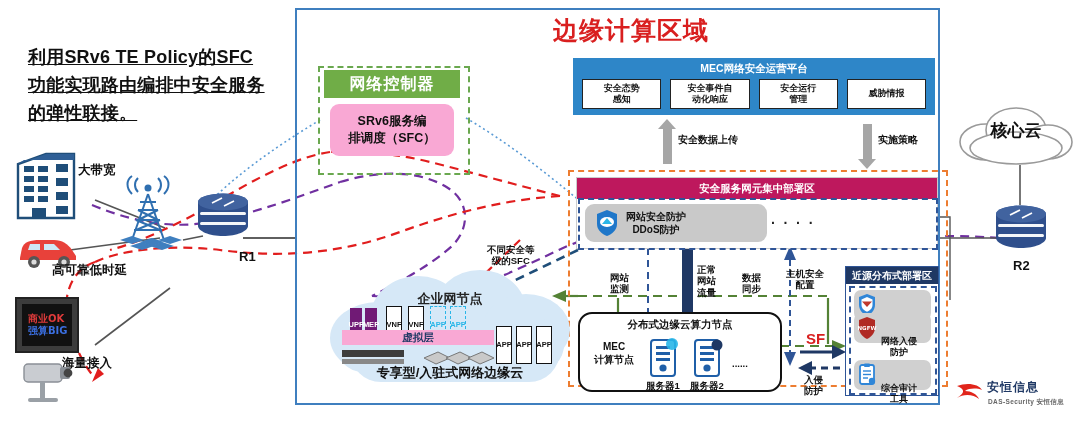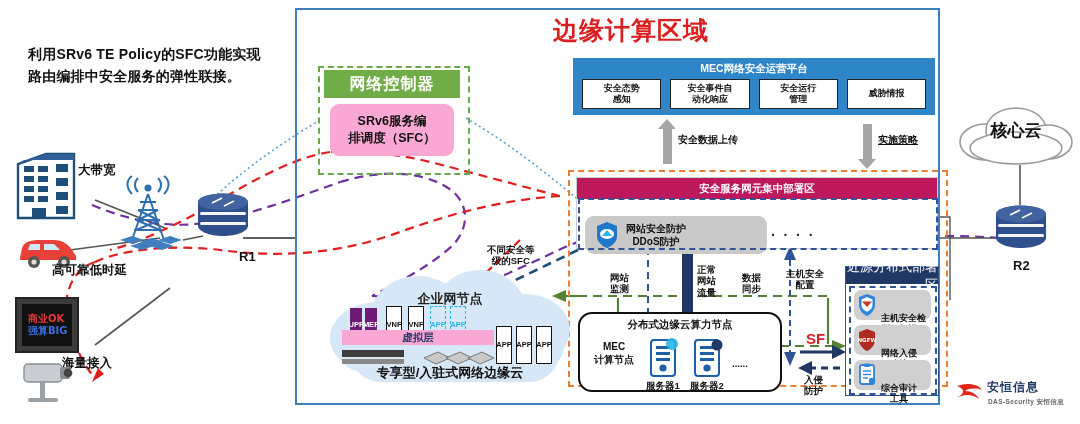--- a/index.html
+++ b/index.html
@@ -1,20 +1,20 @@
 <!DOCTYPE html>
 <html><head>
 <meta charset="utf-8">
 <style>
   html,body{margin:0;padding:0;background:#fff;}
   body{width:1080px;height:424px;position:relative;overflow:hidden;
        font-family:"Liberation Sans","DejaVu Sans",sans-serif;color:#1a1a1a;}
   .abs{position:absolute;}
   
-  #intro{left:28px;top:44px;width:240px;font-size:14px;line-height:1.55;font-weight:600;color:#111;letter-spacing:.2px;}
+  #intro{left:28px;top:44px;width:240px;font-size:18px;line-height:1.55;font-weight:600;color:#111;letter-spacing:.2px;text-decoration:underline;}
   
   .lbl{font-size:12.5px;font-weight:700;color:#111;}
   
   #edge-frame{left:295px;top:8px;width:641px;height:393px;border:2px solid #3f7fbf;background:transparent;}
   #edge-title{left:553px;top:14px;font-size:25px;font-weight:800;color:#d91f1f;letter-spacing:1px;}
   
   #nc-box{left:318px;top:66px;width:148px;height:105px;border:2.4px dashed #6aa84f;}
   #nc-head{left:324px;top:70px;width:136px;height:28px;background:#70ad47;color:#fff;
            font-size:16px;font-weight:800;display:flex;align-items:center;justify-content:center;letter-spacing:1px;}
   #nc-body{left:330px;top:104px;width:124px;height:52px;background:#f9a8d4;border-radius:9px;
@@ -31,21 +31,21 @@
   .gup::after,.gdn::after{content:"";position:absolute;left:-5px;border-left:9.5px solid transparent;border-right:9.5px solid transparent;}
   .gup::after{top:-9px;border-bottom:10px solid #a6a6a6;}
   .gdn::after{bottom:-9px;border-top:10px solid #a6a6a6;}
   .alabel{font-size:10px;font-weight:800;color:#111;}
   
   #orange-region{left:568px;top:170px;width:376px;height:213px;border:2.2px dashed #ed7d31;}
   
   #sec-area{left:576px;top:177px;width:360px;height:70px;background:#fff;border:1px solid #ccc;}
   #sec-head{position:absolute;left:0;top:0;width:100%;height:21px;background:#be185d;color:#fff;
             font-size:10.5px;font-weight:800;display:flex;align-items:center;justify-content:center;}
-  #sec-inner{position:absolute;left:8px;top:26px;display:flex;align-items:center;gap:4px;margin-top:12px;}
+  #sec-inner{position:absolute;left:8px;top:26px;display:flex;align-items:center;gap:4px;}
   .svcbox{height:38px;background:#c9c9c9;border-radius:9px;display:flex;align-items:center;gap:7px;padding:0 10px;}
   .svcbox .txt{font-size:10px;font-weight:700;color:#111;line-height:1.35;text-align:center;}
   .dots{font-size:14px;font-weight:800;color:#222;letter-spacing:2px;}
   
   #sec-dash{left:578px;top:198px;width:356px;height:48px;border:2px dashed #2f5597;}
   
   #cloud{left:330px;top:268px;width:240px;height:118px;}
   .cl-lobe{position:absolute;background:#d6e8f7;border-radius:50%;}
   #cloud-title{position:absolute;left:0;top:22px;width:100%;text-align:center;font-size:13px;font-weight:700;color:#222;z-index:4;}
   #cloud-bottom{position:absolute;left:0;bottom:4px;width:100%;text-align:center;font-size:13px;font-weight:800;color:#111;z-index:4;}
@@ -59,21 +59,21 @@
         display:flex;align-items:center;justify-content:center;font-size:10.5px;font-weight:700;color:#1f3864;}
   
   #dnode{left:578px;top:312px;width:200px;height:76px;border:2.2px solid #111;border-radius:14px;background:#fff;}
   #dnode-title{position:absolute;left:0;top:4px;width:100%;text-align:center;font-size:10.5px;font-weight:800;color:#111;}
   #dnode-mec{position:absolute;left:8px;top:26px;width:52px;text-align:center;font-size:10px;font-weight:700;line-height:1.3;color:#111;}
   .srv-wrap{position:absolute;top:24px;display:flex;flex-direction:column;align-items:center;gap:2px;}
   .srv-label{font-size:9.5px;font-weight:800;color:#111;}
   
   #rp{left:845px;top:266px;width:92px;height:128px;border:1.6px solid #2f5597;background:#fff;}
   #rp-head{position:absolute;left:0;top:0;width:100%;height:17px;background:#1f3864;color:#fff;
-           font-size:13px;font-weight:400;display:flex;align-items:center;justify-content:center;text-align:right;}
+           font-size:10px;font-weight:700;display:flex;align-items:center;justify-content:center;}
   #rp-dash{position:absolute;left:3px;top:19px;width:84px;height:105px;border:2px dashed #2f5597;}
   .rpitem{position:absolute;left:8px;width:74px;height:30px;background:#d0d0d0;border-radius:7px;
           display:flex;align-items:center;gap:4px;padding-left:3px;}
   .rpitem .t{font-size:9px;font-weight:700;line-height:1.2;color:#111;text-align:center;margin-top:38px;}
   
   .mlabel{font-size:9.5px;font-weight:800;line-height:1.2;text-align:center;color:#111;}
   #sf{font-size:15px;font-weight:800;color:#d91f1f;}
   
   #logo{left:955px;top:378px;width:120px;height:34px;}
   #logo .cn{position:absolute;left:32px;top:1px;font-size:12px;font-weight:800;color:#1f3864;letter-spacing:1px;}
@@ -279,21 +279,21 @@
     </div>
     <div class="cell">
       <span>威胁情报</span>
     </div>
   </div>
 </div>
 
 <div class="abs garrow gup" style="left:663px;top:128px;height:36px;"></div>
 <div class="abs alabel" style="left:678px;top:133px;">安全数据上传</div>
 <div class="abs garrow gdn" style="left:863px;top:124px;height:36px;"></div>
-<div class="abs alabel" style="left:878px;top:133px;text-decoration:underline;">实施策略</div>
+<div class="abs alabel" style="left:878px;top:133px;">实施策略</div>
 
 <div class="abs" id="orange-region"></div>
 <div class="abs" id="sec-area">
   <div id="sec-head">安全服务网元集中部署区</div>
   <div id="sec-inner">
     <div class="svcbox" style="width:162px;">
       <svg style="width:24px;height:28px;flex:none;">
         <path d="M12,1 L22,5 L22,15 C22,21 17,25 12,27 C7,25 2,21 2,15 L2,5 Z" fill="#1f77c9"></path>
         <ellipse cx="12" cy="13" rx="7" ry="5" fill="#fff"></ellipse>
         <path d="M7,15 L12,9 L17,15 Z" fill="#29b6e8"></path>
@@ -417,21 +417,21 @@
   <div id="rp-head">近源分布式部署区</div>
   <div id="rp-dash"></div>
   <div class="rpitem" style="top:23px;">
     <svg style="width:20px;height:24px;flex:none;">
       <path d="M10,1 L18,4 L18,12 C18,17 14,21 10,23 C6,21 2,17 2,12 L2,4 Z" fill="#2f86d8"></path>
       <path d="M10,4 L15.5,6.4 L15.5,12 C15.5,15.4 12.6,17.8 10,18.8 C7.4,17.8 4.5,15.4 4.5,12 L4.5,6.4 Z" fill="#fff"></path>
       <path d="M5,8.5 L15,8.5 L10,14 Z" fill="#c0392b"></path>
     </svg>
     <span class="t"><span>主机安全检</span><br><span>测（扫描）</span></span>
   </div>
-  <div class="rpitem" style="top:58px;">
+  <div class="rpitem" style="top:46px;">
     <svg style="width:20px;height:24px;flex:none;">
       <path d="M10,1 L18,4 L18,12 C18,17 14,21 10,23 C6,21 2,17 2,12 L2,4 Z" fill="#b02a24"></path>
       <text x="10" y="14" text-anchor="middle" font-family="DejaVu Sans" font-size="5.5" font-weight="bold" fill="#fff">NGFW</text>
     </svg>
     <span class="t"><span>网络入侵</span><br><span>防护</span></span>
   </div>
   <div class="rpitem" style="top:93px;">
     <svg style="width:20px;height:24px;flex:none;">
       <rect x="3" y="2" width="14" height="19" rx="2" fill="#fff" stroke="#2f86d8" stroke-width="1.8"></rect>
       <rect x="7" y="0.5" width="6" height="3.5" rx="1" fill="#2f86d8"></rect>

